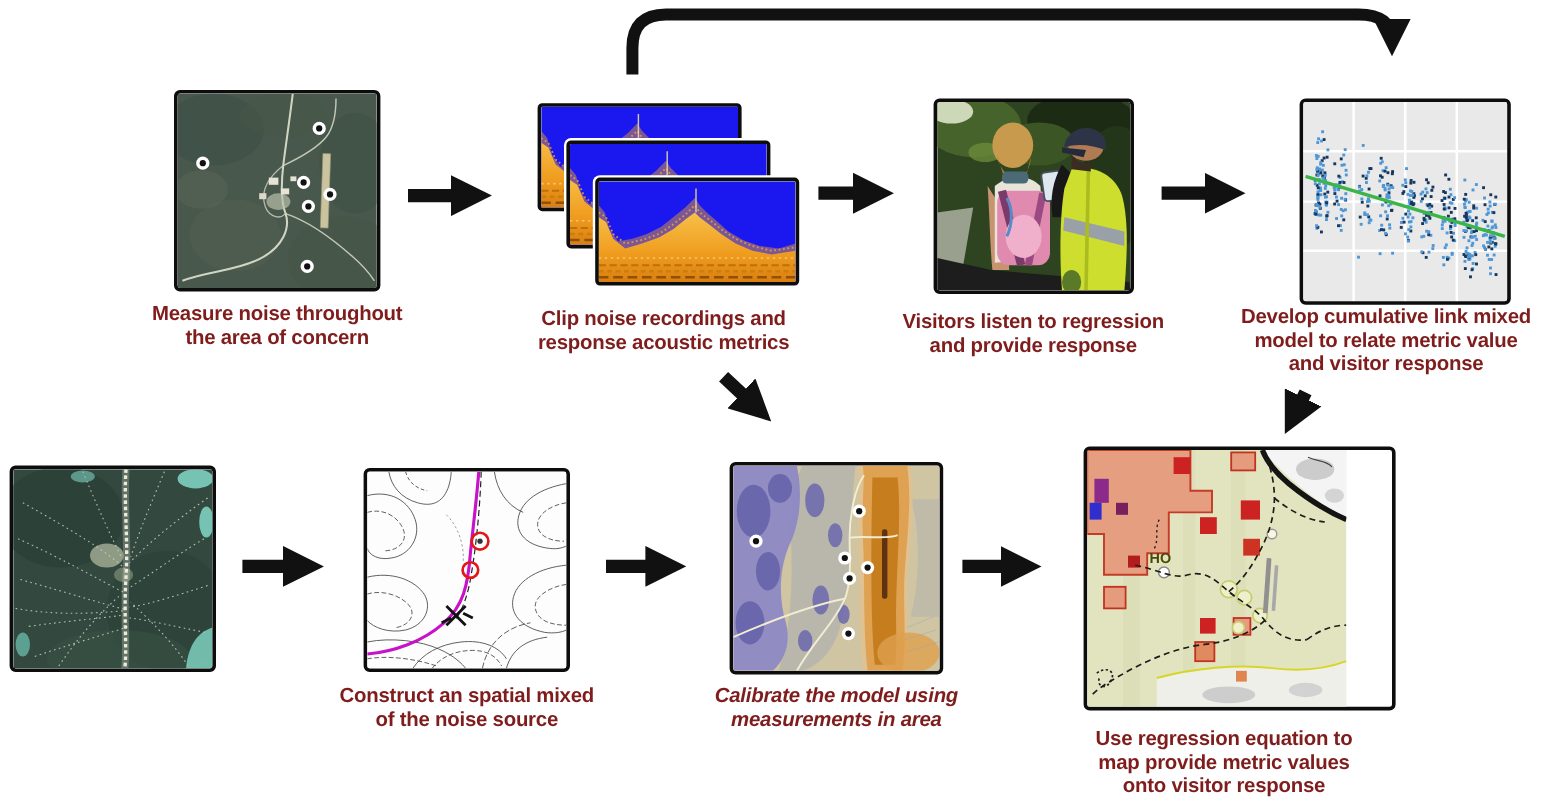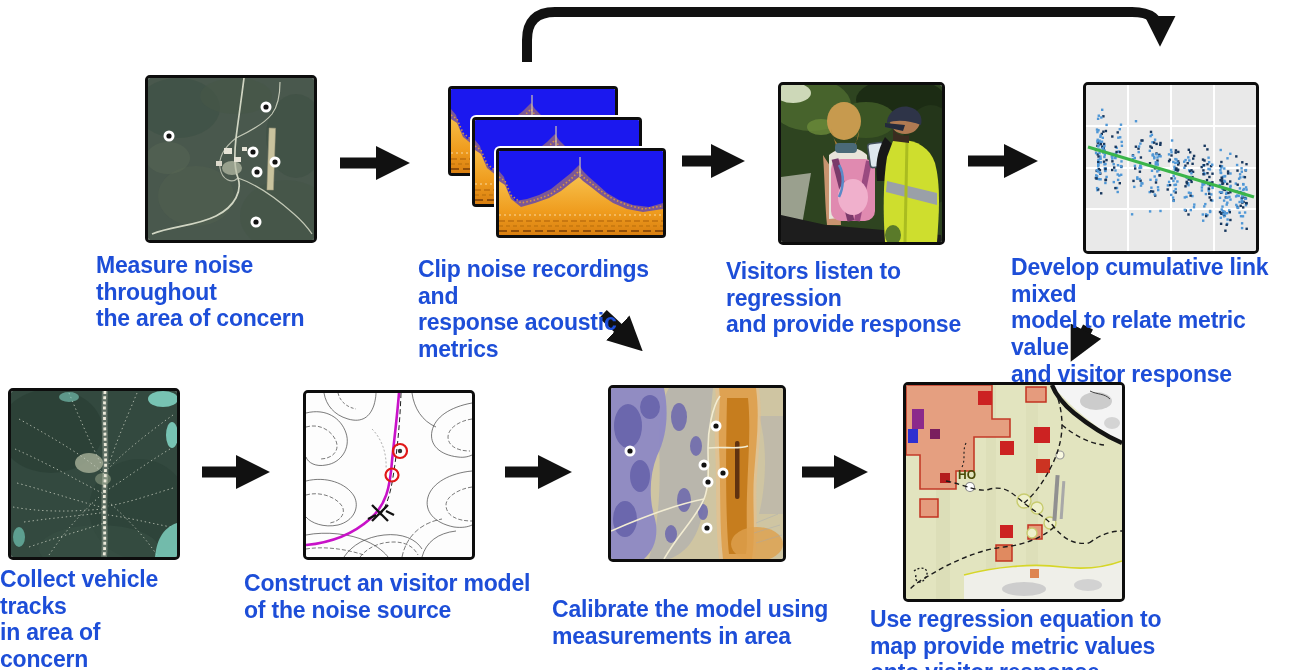--- a/index.html
+++ b/index.html
@@ -3,22 +3,22 @@
 <meta charset="utf-8">
 <style>
   html,body{margin:0;padding:0;background:#fff;}
   #canvas{position:relative;width:1300px;height:670px;background:#fff;
           font-family:"Liberation Sans",sans-serif;overflow:hidden;}
   .step-img{position:absolute;border:3px solid #0d0d0d;border-radius:5px;
             overflow:hidden;background:#fff;box-sizing:border-box;}
   .spec-panel{position:absolute;border:3px solid #0d0d0d;border-radius:4px;
               overflow:hidden;background:#fff;box-sizing:border-box;
               box-shadow:0 0 0 2px #fff;}
-  .caption{position:absolute;font-weight:bold;font-size:23px;line-height:1.16;
-           white-space:pre-line;color:#1d4ed8;letter-spacing:-0.2px;}
+  .caption{position:absolute;font-weight:bold;font-size:17px;line-height:1.16;
+           text-align:center;white-space:pre-line;color:#7f1d1d;letter-spacing:-0.2px;}
   svg{display:block;}
   #arrow-layer{position:absolute;left:0;top:0;pointer-events:none;}
 </style>
 </head>
 <body>
 
 <div id="canvas">
 
   <svg id="arrow-layer" width="1300" height="670" viewBox="0 0 1300 670">
     <defs>
@@ -788,21 +788,21 @@
             <circle cx="97" cy="94" r="2.6" fill="#111"></circle>
           </g>
         <g>
             <circle cx="96" cy="140" r="5.5" fill="#fff"></circle>
             <circle cx="96" cy="140" r="2.6" fill="#111"></circle>
           </g>
       </g>
     </svg>
   </div>
 
-  <div class="step-img" style="left:903px;top:382px;width:222px;height:220px;">
+  <div class="step-img" style="left:903px;top:372px;width:260px;height:220px;">
     <svg width="216" height="214" viewBox="0 0 216 214">
       <rect width="216" height="214" fill="#e2e4bf"></rect>
       <rect x="30" y="0" width="14" height="214" fill="#d6d8b2" opacity=".5"></rect>
       <rect x="80" y="0" width="10" height="214" fill="#d8dab4" opacity=".5"></rect>
       <rect x="120" y="0" width="12" height="214" fill="#d6d8b2" opacity=".4"></rect>
 
       <path d="M146,0 L216,0 L216,58 C196,46 172,28 158,13 C152,7 148,3 146,0 Z" fill="#f4f4f4"></path>
       <ellipse cx="190" cy="16" rx="16" ry="9" fill="#cccccc"></ellipse>
       <ellipse cx="206" cy="38" rx="8" ry="6" fill="#d4d4d4"></ellipse>
       <path d="M184,6 C192,10 198,8 204,14" stroke="#444" stroke-width="1" fill="none"></path>
@@ -857,23 +857,21 @@
 
   <div class="caption" style="left:96px;top:252px;width:270px;">Measure noise throughout
 the area of concern</div>
   <div class="caption" style="left:418px;top:256px;width:270px;">Clip noise recordings and
 response acoustic metrics</div>
   <div class="caption" style="left:726px;top:258px;width:270px;">Visitors listen to regression
 and provide response</div>
   <div class="caption" style="left:1011px;top:254px;width:288px;">Develop cumulative link mixed
 model to relate metric value
 and visitor response</div>
-  <div class="caption" style="left:0px;top:566px;width:190px;">Collect vehicle tracks
-in area of concern</div>
-  <div class="caption" style="left:244px;top:570px;width:290px;">Construct an visitor model
+  <div class="caption" style="left:244px;top:570px;width:290px;">Construct an spatial mixed
 of the noise source</div>
-  <div class="caption" style="left:552px;top:596px;width:290px;">Calibrate the model using
+  <div class="caption" style="left:552px;top:570px;width:290px;font-style:italic;">Calibrate the model using
 measurements in area</div>
   <div class="caption" style="left:870px;top:606px;width:300px;">Use regression equation to
 map provide metric values
 onto visitor response</div>
 
 </div>
 
 </body></html>

